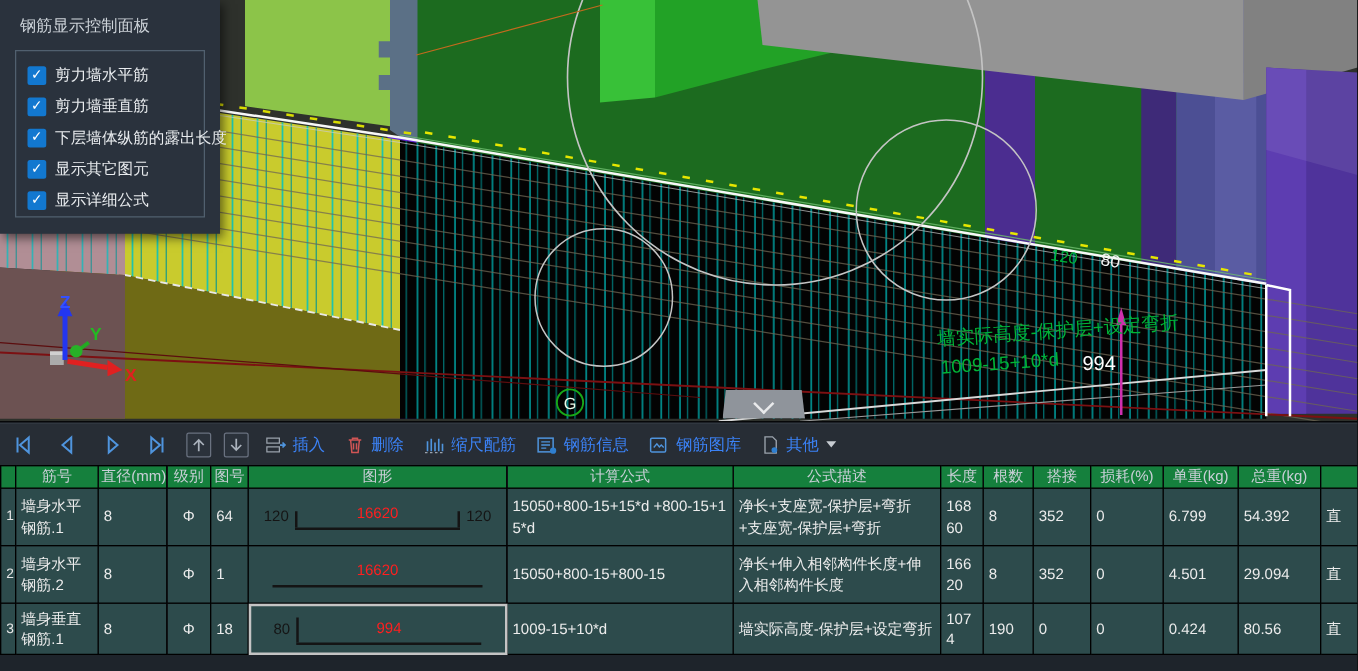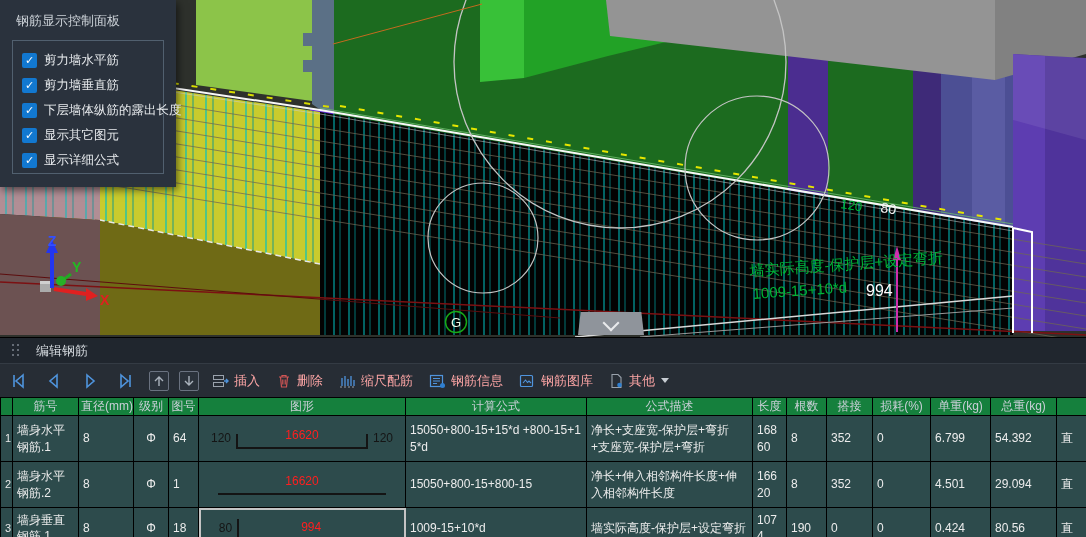--- a/index.html
+++ b/index.html
@@ -29,21 +29,21 @@
 
   
   #editPanel{position:absolute;left:0;top:337px;width:1086px;height:200px;background:#1e242b;
     border-top:1px solid #000;box-sizing:border-box;overflow:hidden;}
   .titlebar{height:25px;background:#20262e;display:flex;align-items:center;position:relative;}
   .drag-dots{width:8px;height:14px;margin-left:12px;position:relative;cursor:grab;}
   .drag-dots i{position:absolute;width:2px;height:2px;background:#7d858f;border-radius:1px;}
   .titlebar .t{margin-left:16px;font-size:13px;color:#d4d9de;}
 
   .toolbar{height:33px;background:#272d35;border-top:1px solid #343b44;display:flex;align-items:center;}
-  .tbtn{display:flex;align-items:center;margin:0 4px;padding:2px 4px;cursor:pointer;color:#fca5a5;
+  .tbtn{display:flex;align-items:center;margin:0 4px;padding:2px 4px;cursor:pointer;color:#3b82f6;
     font-size:13px;white-space:nowrap;justify-content:center;}
   .tbtn svg{display:block;}
   .tbtn .lb{margin-left:5px;}
   .navb{margin:0 6px;}
   .boxb{border:1px solid #6a7280;border-radius:2px;padding:1px;margin:0 5px;background:#2b323b;}
   .caret{width:0;height:0;border-left:4px solid transparent;border-right:4px solid transparent;
     border-top:5px solid #c7ccd2;margin-left:6px;}
   .total{margin-left:14px;font-size:13px;color:#e2e6ea;white-space:nowrap;}
   .total b{font-weight:normal;margin-left:6px;}
 
@@ -205,31 +205,20 @@
         </div>
         <div class="chk-row">
           <span class="chk">✓</span>
           <span class="chk-lbl">显示详细公式</span>
         </div>
       </div>
     </div>
   </div>
 
   <div id="editPanel">
-    <div class="titlebar">
-      <div class="drag-dots">
-        <i style="left:0;top:0"></i>
-          <i style="left:5px;top:0"></i>
-        <i style="left:0;top:5px"></i>
-          <i style="left:5px;top:5px"></i>
-        <i style="left:0;top:10px"></i>
-          <i style="left:5px;top:10px"></i>
-      </div>
-      <span class="t">编辑钢筋</span>
-    </div>
 
     <div class="toolbar">
       <span class="tbtn navb">
         <svg width="16" height="16">
             <path d="M4,2v12 M13,2L6,8l7,6z" stroke="#4f94dd" stroke-width="1.6" fill="none"></path>
           </svg>
       </span>
       <span class="tbtn navb">
         <svg width="16" height="16">
             <path d="M11,2L4,8l7,6z" stroke="#4f94dd" stroke-width="1.6" fill="none"></path>

